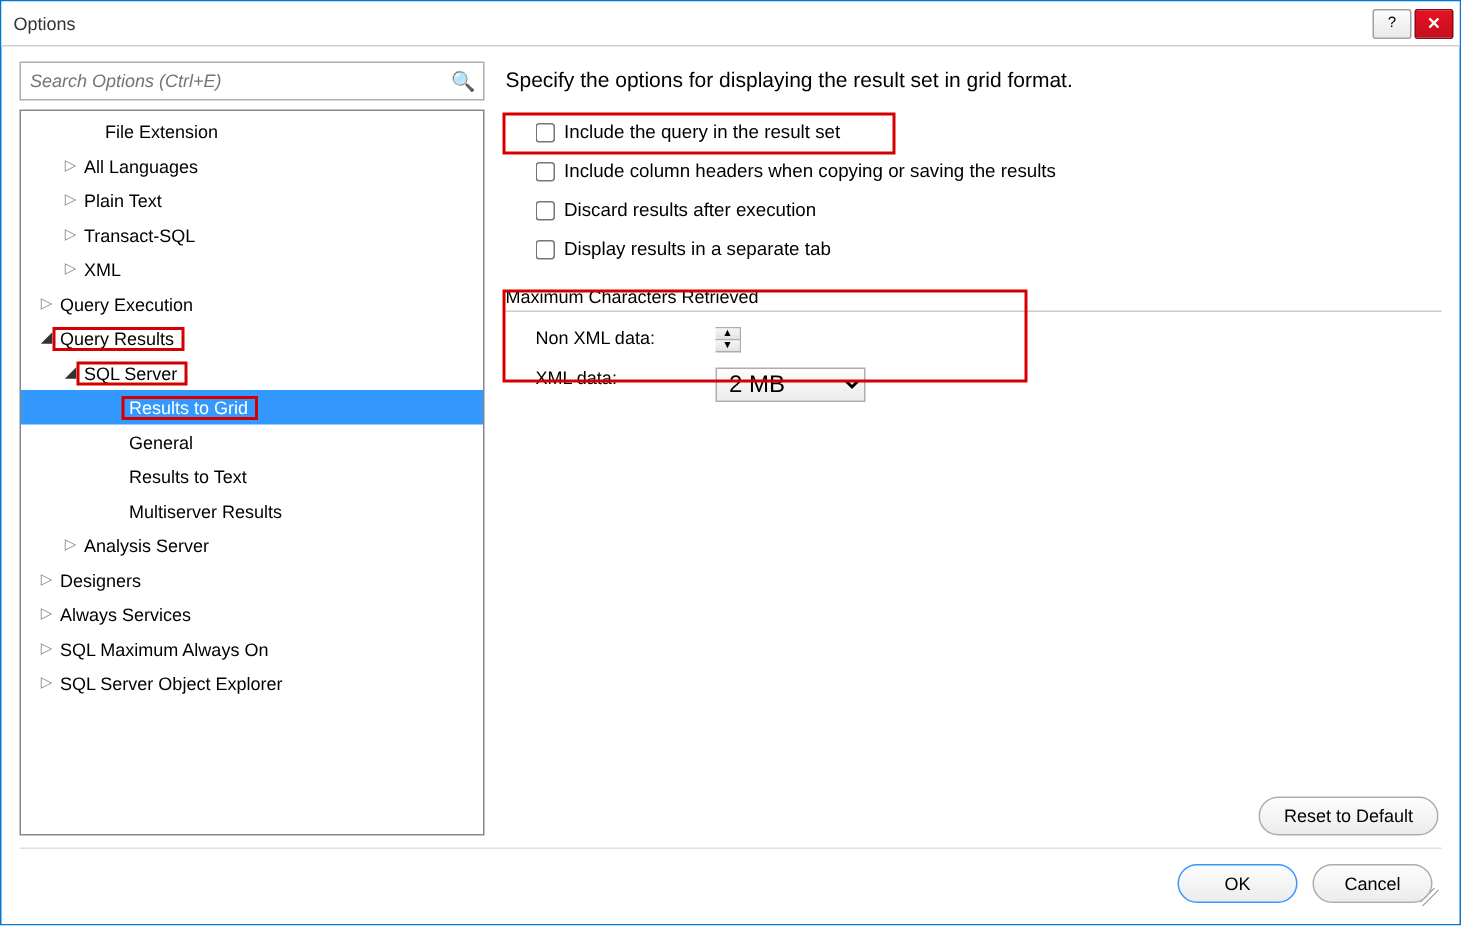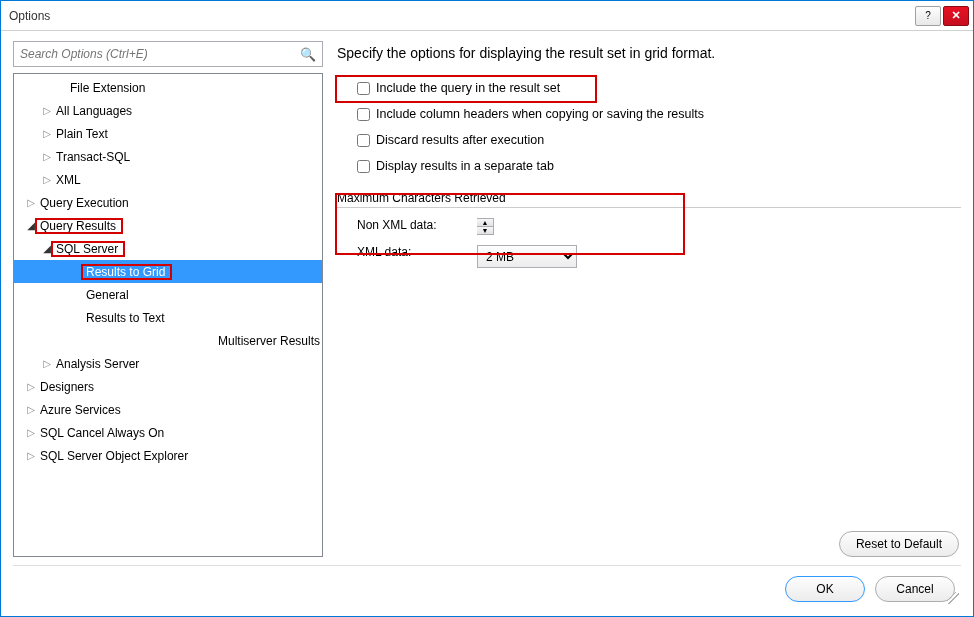--- a/index.html
+++ b/index.html
@@ -31,21 +31,21 @@
     .opt-row.indent { padding-left: 28px; }
     .fieldgroup { margin-top: 6px; }
     .fieldgroup .legend { font-size: 12px; margin-bottom: 10px; border-bottom: 1px solid #ccc; padding-bottom: 2px; }
     .frow { display: flex; align-items: flex-start; margin-bottom: 10px; padding-left: 20px; }
     .frow .flabel { width: 120px; }
     .spinwrap { display: flex; align-items: stretch; }
     .spinwrap input { width: 140px; height: 23px; border: 1px solid #abadb3; padding: 2px 4px; font-size: 12px; }
     .spinwrap .spinbtns { display: flex; flex-direction: column; border: 1px solid #abadb3; border-left: none; }
     .spinwrap .spinbtns div { width: 16px; flex: 1; background: linear-gradient(#f6f6f6,#e2e2e2); font-size: 7px; display: flex; align-items: center; justify-content: center; cursor: pointer; }
     .spinwrap .spinbtns div:first-child { border-bottom: 1px solid #abadb3; }
-    .selwrap select { width: 100px; height: 23px; border: 1px solid #abadb3; font-size: 12px; background: linear-gradient(#fdfdfd,#ececec); padding-left: 4px; }
+    .selwrap select { width: 100px; height: 23px; border: 1px solid #abadb3; font-size: 16px; background: linear-gradient(#fdfdfd,#ececec); padding-left: 4px; }
     .reset-row { display: flex; justify-content: flex-end; margin-top: auto; padding-right: 2px; }
     .btn { height: 26px; padding: 4px 16px; border: 1px solid #adadad; background: linear-gradient(#fdfdfd,#ececec); font-size: 12px; cursor: pointer; border-radius: 13px; }
     .footer { display: flex; justify-content: flex-end; gap: 10px; padding: 10px 6px 4px 6px; border-top: 1px solid #e0e0e0; position: relative; }
     .footer .btn { width: 80px; }
     .footer .btn.primary { border: 1px solid #3399ff; }
     .grip { position: absolute; right: 2px; bottom: 2px; width: 12px; height: 12px; background:
       linear-gradient(135deg, transparent 0 6px, #b0b0b0 6px 7px, transparent 7px 9px, #b0b0b0 9px 10px, transparent 10px 12px); }
     .hl-opt1 { border: 2px solid #d40000; position: absolute; pointer-events: none; }
   </style>
 </head>
@@ -105,39 +105,39 @@
               <span class="lbl" style="position: relative;">Results to Grid<div class="hl" style="inset: -1px -5px -1px -3px;"></div></span>
             </div>
             <div class="tree-row" style="padding-left: 56px;">
               <span class="arrow"></span>
               <span class="lbl">General</span>
             </div>
             <div class="tree-row" style="padding-left: 56px;">
               <span class="arrow"></span>
               <span class="lbl">Results to Text</span>
             </div>
-            <div class="tree-row" style="padding-left: 56px; justify-content: flex-end;">
+            <div class="tree-row" style="padding-left: 56px;">
               <span class="arrow"></span>
               <span class="lbl">Multiserver Results</span>
             </div>
             <div class="tree-row" style="padding-left: 26px;">
               <span class="arrow">▷</span>
               <span class="lbl">Analysis Server</span>
             </div>
             <div class="tree-row" style="padding-left: 10px;">
               <span class="arrow">▷</span>
               <span class="lbl">Designers</span>
             </div>
             <div class="tree-row" style="padding-left: 10px;">
               <span class="arrow">▷</span>
-              <span class="lbl">Azure Services</span>
-            </div>
-            <div class="tree-row" style="padding-left: 10px;">
-              <span class="arrow">▷</span>
-              <span class="lbl">SQL Cancel Always On</span>
+              <span class="lbl">Always Services</span>
+            </div>
+            <div class="tree-row" style="padding-left: 10px;">
+              <span class="arrow">▷</span>
+              <span class="lbl">SQL Maximum Always On</span>
             </div>
             <div class="tree-row" style="padding-left: 10px;">
               <span class="arrow">▷</span>
               <span class="lbl">SQL Server Object Explorer</span>
             </div>
           </div>
       </div>
 
       <div class="rightcol">
         <div class="desc">Specify the options for displaying the result set in grid format.</div>

